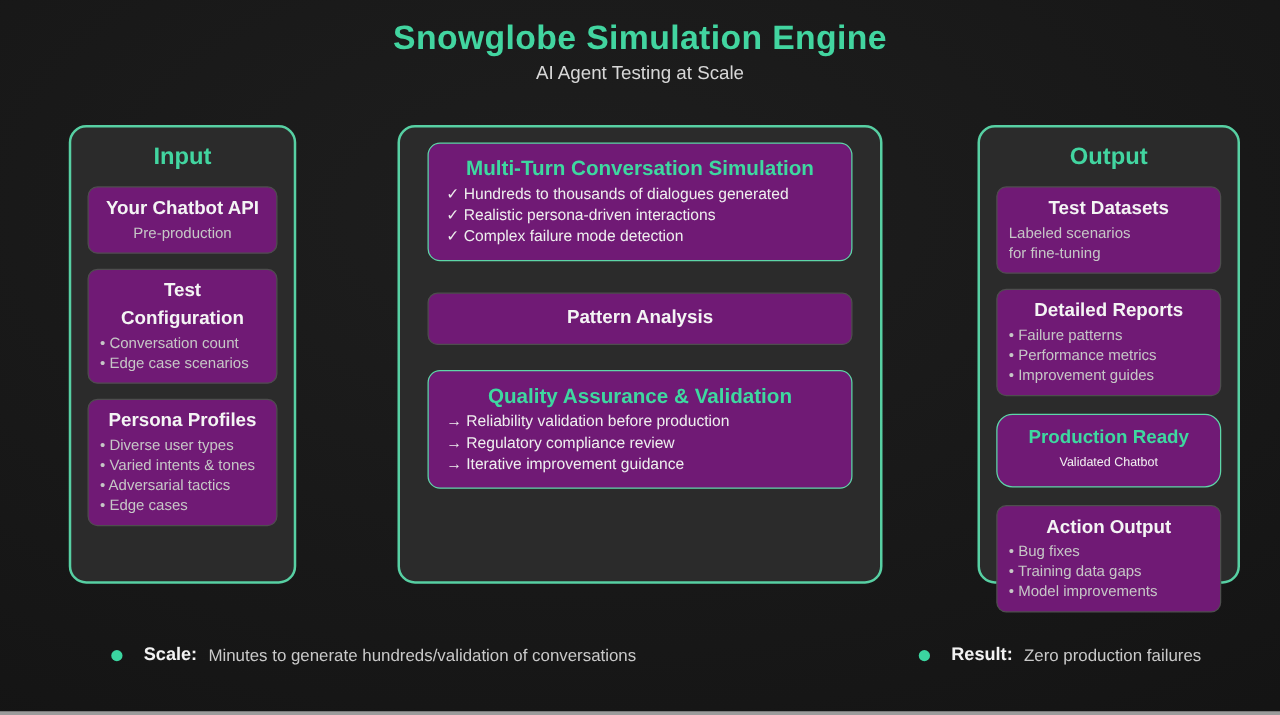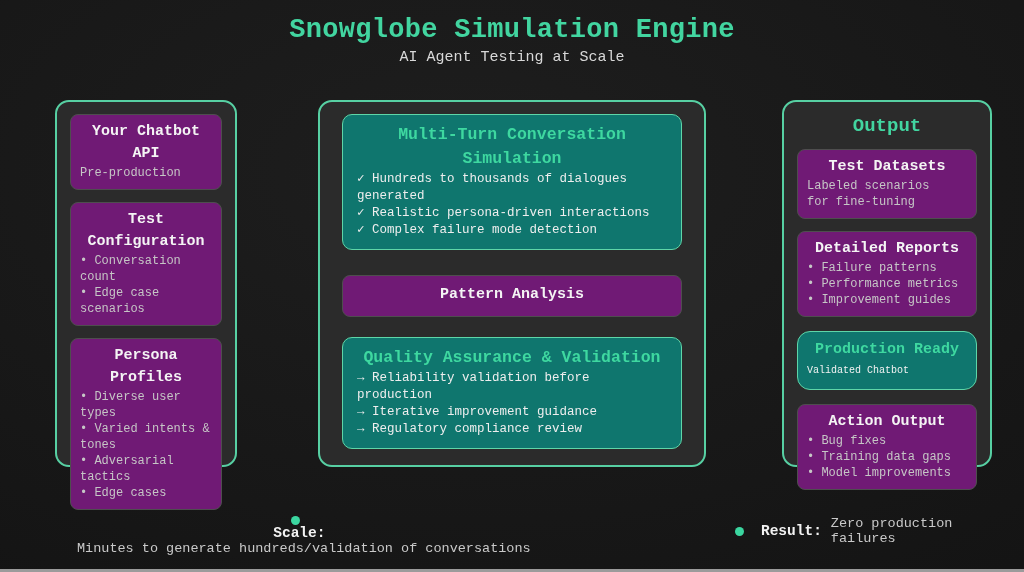--- a/index.html
+++ b/index.html
@@ -1,78 +1,79 @@
 <!DOCTYPE html>
 <html><head>
 <meta charset="utf-8">
 <style>
   * { margin:0; padding:0; box-sizing:border-box; }
   html,body { background:#111; }
   .stage {
     position:relative; width:1024px; height:572px; overflow:hidden;
     background: radial-gradient(ellipse 900px 500px at 45% 30%, #1e1e1e 0%, #181818 60%, #141414 100%);
-    font-family:Liberation Mono, monospace;
+    font-family:Liberation Sans, sans-serif;
   }
 
   
   .main-title { text-align:center; padding-top:15px; color:#42d5a0; font-size:27px; font-weight:bold; letter-spacing:.3px; }
   .subtitle  { text-align:center; margin-top:4px; color:#d8d8d8; font-size:15px; }
 
   
   .panel { position:absolute; top:100px; height:367px; background:#2b2b2b;
            border:2px solid #57d0a3; border-radius:14px; }
   .input-panel      { left:55px;  width:182px; padding:0 13px; }
   .processing-panel { left:318px; width:388px; padding:0 22px; }
   .output-panel     { left:782px; width:210px; padding:0 13px; }
   .panel-title { margin-top:13px; text-align:center; color:#42d5a0; font-size:19px; font-weight:bold; }
 
   
   .card { background:#701a75; border:1px solid #4e4e4e; border-radius:8px;
           padding:6px 9px 8px; margin-top:12px; }
   .card-title { text-align:center; color:#f4f4f4; font-size:15px; font-weight:bold; line-height:22px; }
   .card-sub   { color:#c6c6c6; font-size:12px; line-height:16px; }
-  .card-sub.center { }
+  .card-sub.center { text-align:center; }
   .card-line  { color:#c6c6c6; font-size:12px; line-height:16px; }
 
   
-  .green-card { background:#0f766e; border:1.5px solid #5ed6a8; border-radius:10px; }
+  .green-card { background:#701a75; border:1.5px solid #5ed6a8; border-radius:10px; }
   .green-card .card-title { color:#3ed8a0; }
   .green-card .card-line  { color:#eeeeee; font-size:12.5px; line-height:17px; }
 
   
   .processing-panel .big-card { padding:8px 14px 10px; }
   .processing-panel .big-card .card-title { font-size:16.5px; line-height:24px; }
   .mid-row { display:flex; gap:26px; margin-top:25px; }
   .mid-row .card { flex:1; margin-top:0; padding:8px 11px 10px; }
   .qa-card { margin-top:20px; }
 
   
   .ready-card { margin-top:14px; padding:7px 9px 9px;border-radius:13px; }
   .ready-card .card-sub { color:#f2f2f2; font-size:10px; line-height:19px; }
   .action-card { margin-top:14px; }
 
   
   .footer-item { position:absolute; top:516px; display:flex; align-items:center; }
-  .footer-scale  { left:77px;flex-direction:column; }
+  .footer-scale  { left:89px; }
   .footer-result { left:735px; }
   .dot { width:9px; height:9px; border-radius:50%; background:#3bd6a0; margin-right:17px; }
   .footer-label { color:#f2f2f2; font-weight:bold; font-size:14.5px; margin-right:9px; }
   .footer-text  { color:#c9c9c9; font-size:13.5px; }
 
   .bottom-bar { position:absolute; left:0; bottom:0; width:100%; height:3px; background:#9b9b9b; }
 </style>
 </head>
 <body>
 
 <div class="stage">
 
   <div class="main-title">Snowglobe Simulation Engine</div>
   <div class="subtitle">AI Agent Testing at Scale</div>
 
   <section class="panel input-panel">
+    <div class="panel-title">Input</div>
 
     <div class="card">
       <div class="card-title">Your Chatbot API</div>
       <div class="card-sub center">Pre-production</div>
     </div>
 
     <div class="card">
       <div class="card-title">Test Configuration</div>
       <div>
           <div class="card-line">• Conversation count</div>
@@ -105,22 +106,22 @@
     <div class="mid-row">
       <div class="card">
         <div class="card-title">Pattern Analysis</div>
       </div>
     </div>
 
     <div class="card green-card big-card qa-card">
       <div class="card-title">Quality Assurance &amp; Validation</div>
       <div>
           <div class="card-line">→ Reliability validation before production</div>
+          <div class="card-line">→ Regulatory compliance review</div>
           <div class="card-line">→ Iterative improvement guidance</div>
-          <div class="card-line">→ Regulatory compliance review</div>
         </div>
     </div>
   </section>
 
   <section class="panel output-panel">
     <div class="panel-title">Output</div>
 
     <div class="card">
       <div class="card-title">Test Datasets</div>
       <div>

